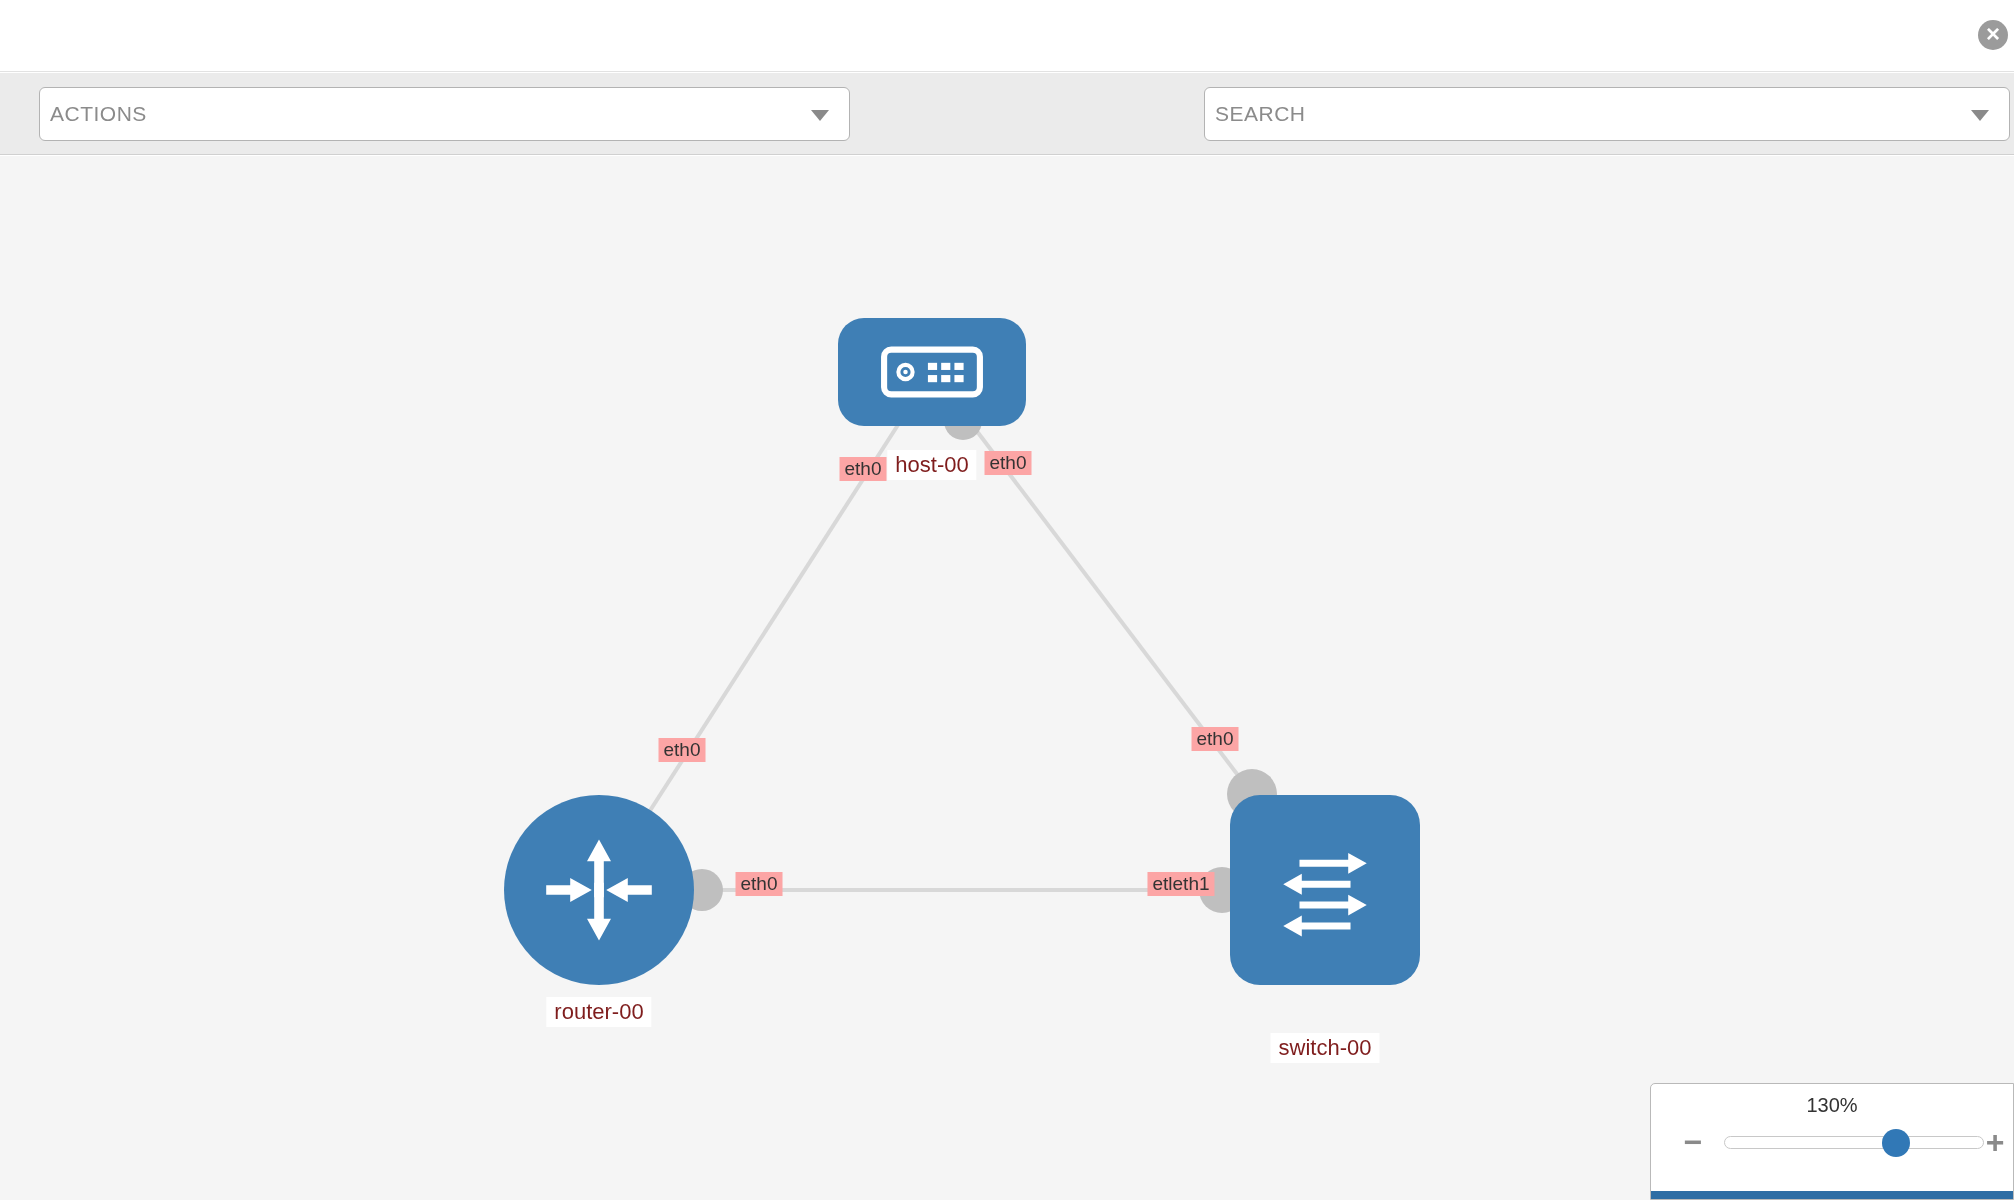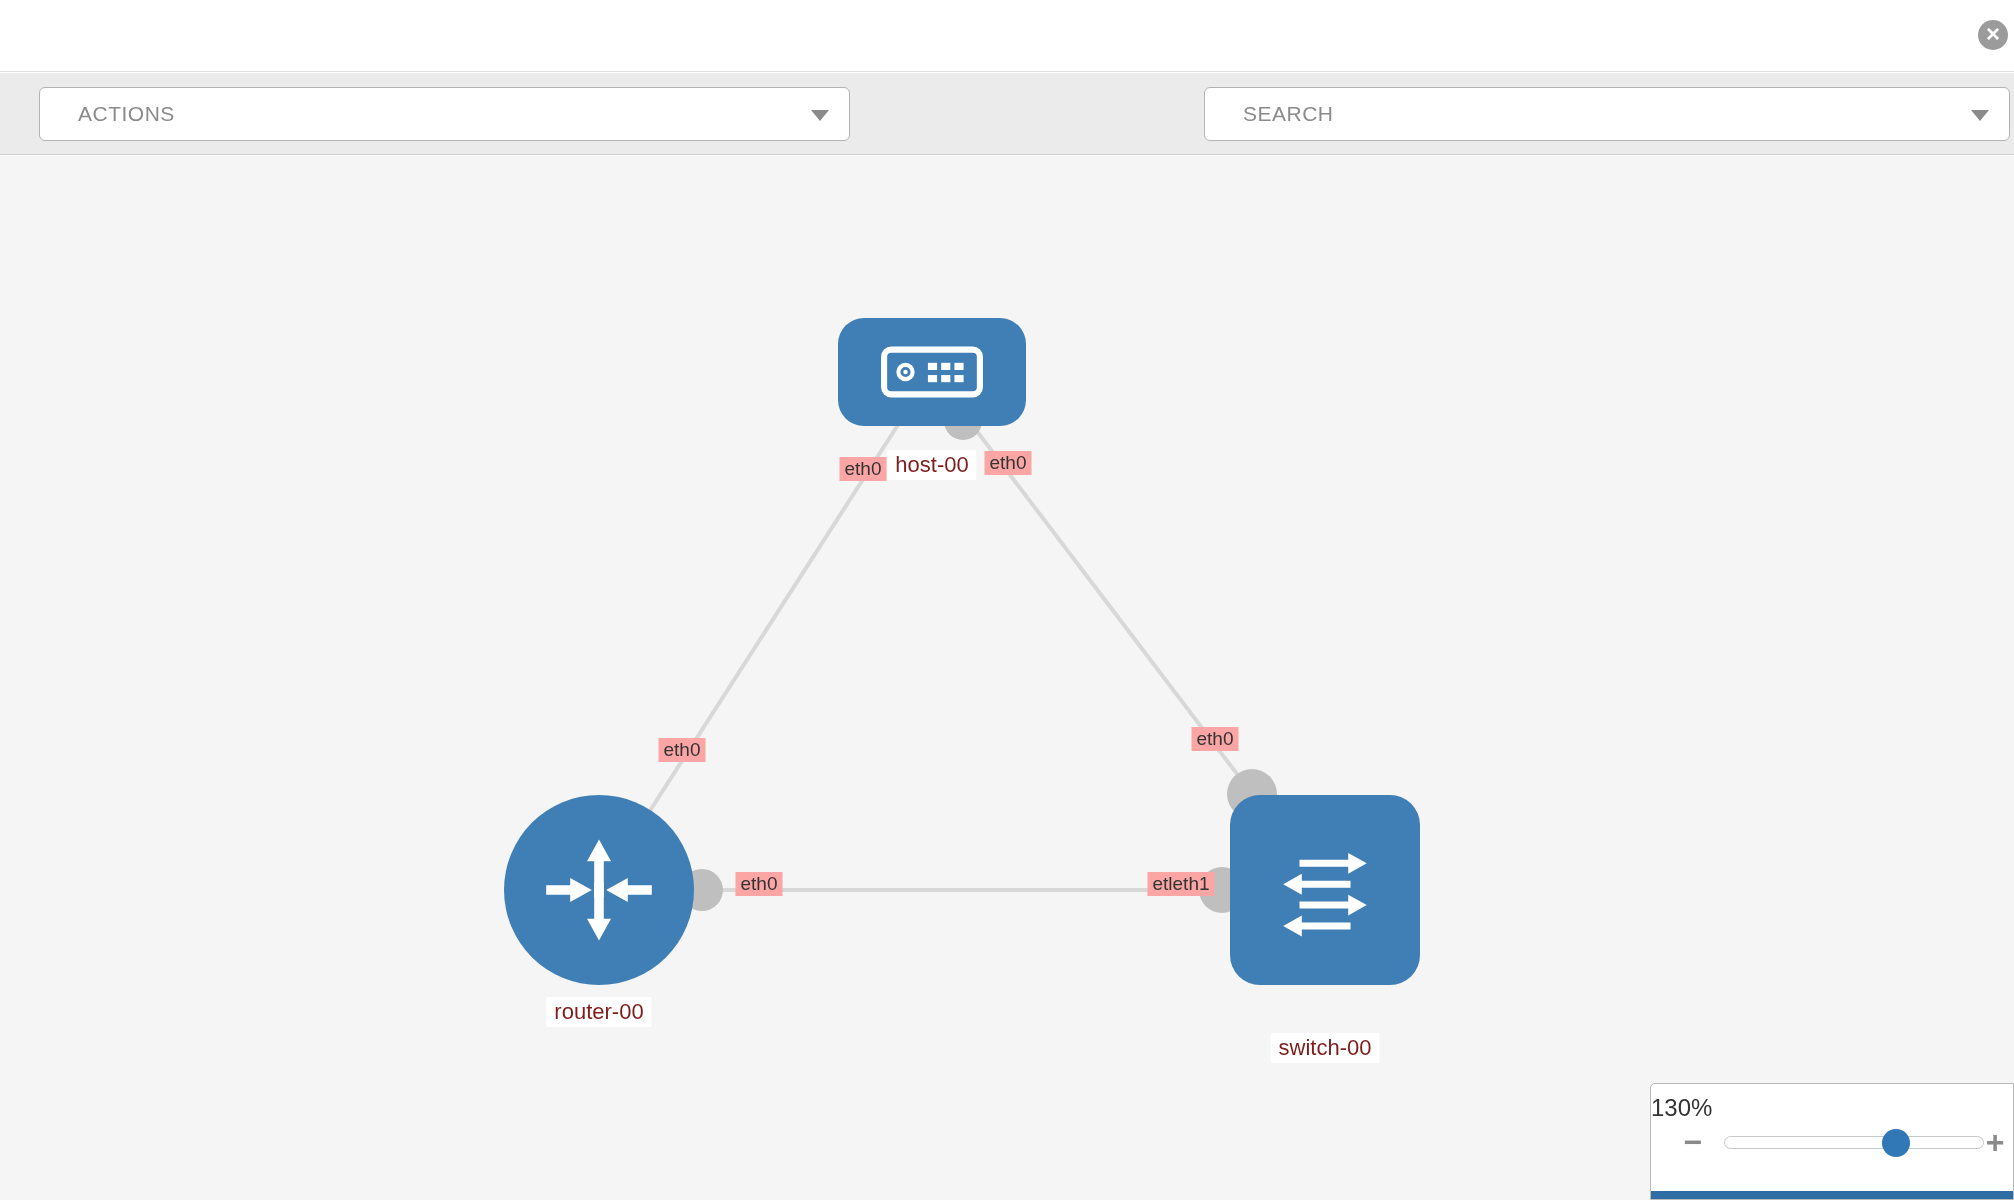--- a/index.html
+++ b/index.html
@@ -30,21 +30,21 @@
   }
 
   
   .toolbar {
     position:absolute; top:73px; left:0; width:2014px; height:82px;
     background:#ebebeb; border-bottom:1px solid #d0d0d0;
   }
   .select-box {
     position:absolute; top:14px; height:54px;
     background:#ffffff; border:1px solid #b3b3b3; border-radius:6px;
-    display:flex; align-items:center; padding:0 38px;
+    display:flex; align-items:center; padding:0 10px;
     font-size:21px; color:#8b8b8b; letter-spacing:.5px;
     cursor:pointer;
   }
   .select-actions { left:39px; width:811px; }
   .select-search  { left:1204px; width:806px;text-align:right; }
   .caret {
     position:absolute; right:20px; top:22px;
     width:0; height:0;
     border-left:9px solid transparent; border-right:9px solid transparent;
     border-top:11px solid #8a8a8a;
@@ -94,21 +94,21 @@
   .if-switch-left  { left:1154px; top:728px;margin-left:27px; }
 
   
   .zoom-panel {
     position:absolute; z-index:10;
     left:1650px; top:927px; width:364px; height:117px;
     background:#ffffff; border:1px solid #b9b9b9; border-radius:5px 0 0 0;
   }
   .zoom-level {
     position:absolute; left:0; right:0; top:10px;
-    text-align:left; font-size:24px; color:#333333;
+    text-align:center; font-size:20px; color:#333333;
   }
   .zoom-minus, .zoom-plus {
     position:absolute; top:40px; width:36px; height:36px;
     font-size:32px; font-weight:bold; color:#8a8a8a;
     text-align:center; line-height:36px; cursor:pointer; user-select:none;
   }
   .zoom-minus { left:24px; }
   .zoom-plus  { left:326px; }
   .zoom-track {
     position:absolute; left:73px; top:52px; width:260px; height:13px;

